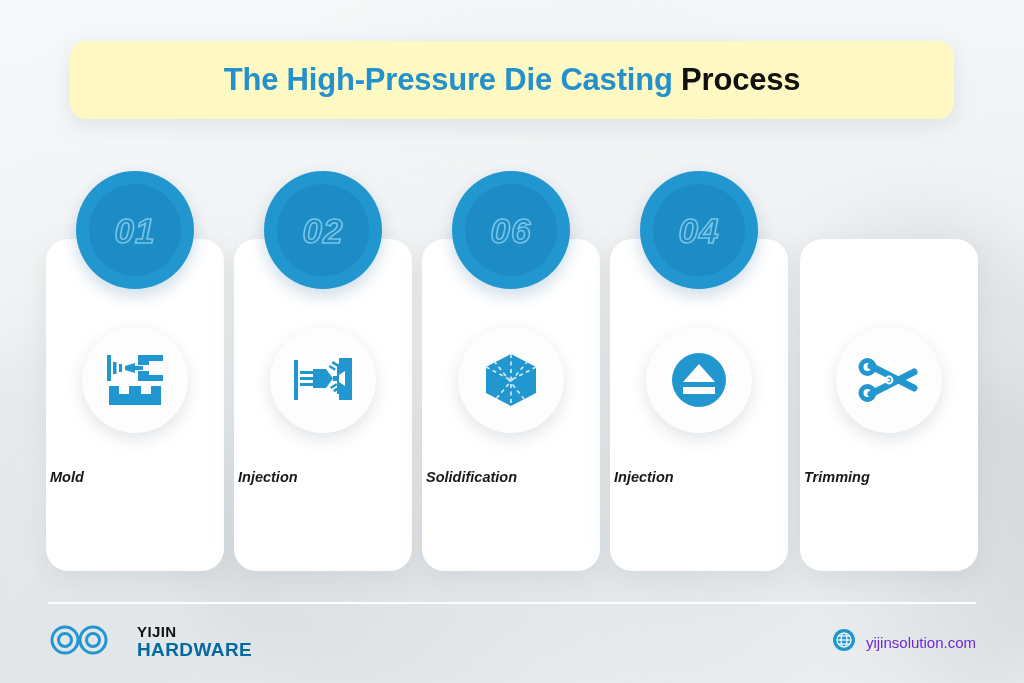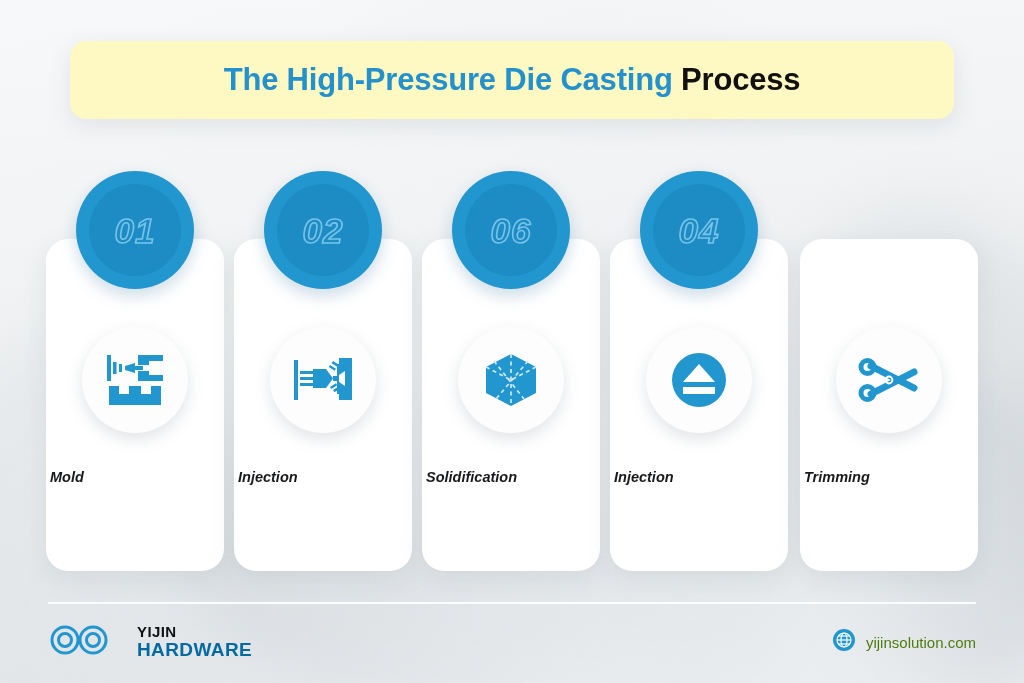--- a/index.html
+++ b/index.html
@@ -238,21 +238,21 @@
     color: #0369a1;
     letter-spacing: 0.4px;
   }
   .website {
     display: flex;
     align-items: center;
     gap: 10px;
   }
   .website-text {
     font-size: 15px;
-    color: #4d7c0f;
+    color: #6d28d9;
   }
 </style>
 </head>
 <body>
 
 <div id="infographic">
 
   <div class="bg-photo">
     <div class="bg-base"></div>
     <div class="blob blob-6"></div>

